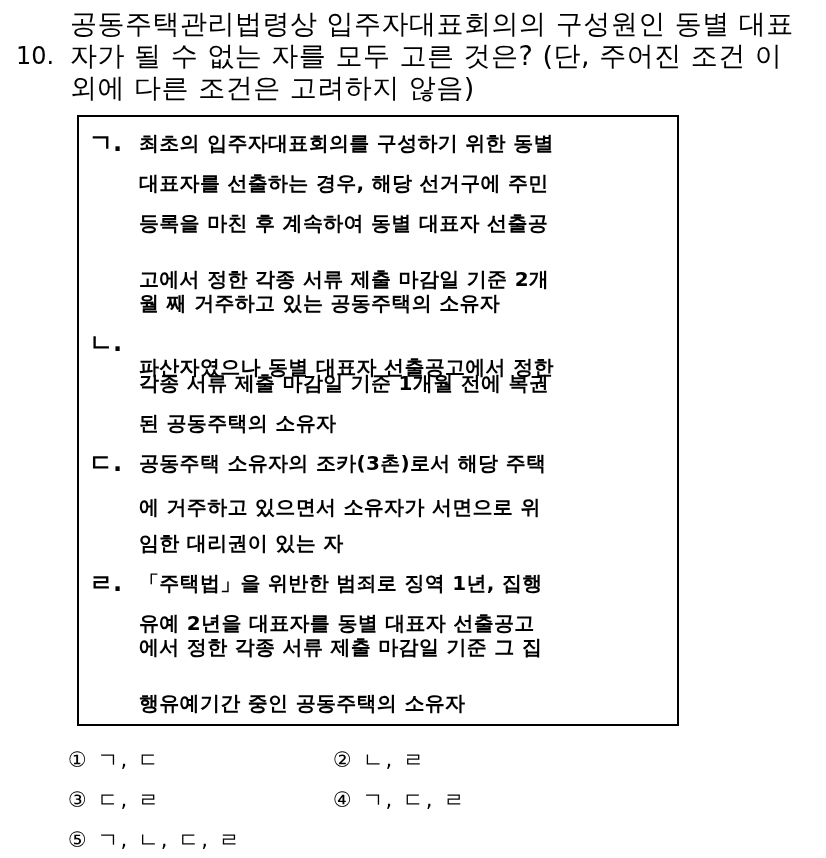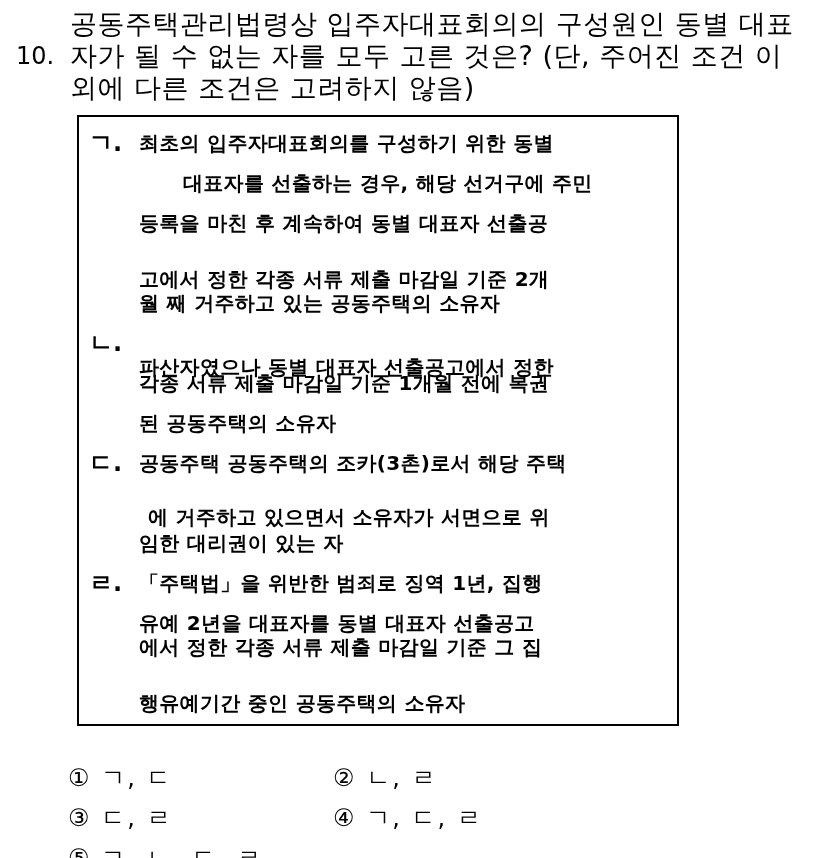--- a/index.html
+++ b/index.html
@@ -5,54 +5,54 @@
     html, body { margin: 0; padding: 0; background: #ffffff; }
     body { width: 826px; height: 858px; position: relative; overflow: hidden;
            font-family: "DejaVu Sans", sans-serif; color: #000; }
     .qnum { position: absolute; left: 16px; top: 8px; font-size: 24px; line-height: 32px; margin-top: 32px; }
     .qline { position: absolute; left: 70px; font-size: 27px; line-height: 32px; letter-spacing: 0.5px; white-space: nowrap; }
     .box { position: absolute; left: 77px; top: 115px; width: 598px; height: 607px;
            border: 2px solid #000; box-sizing: content-box; }
     .item { position: absolute; left: 0; width: 100%; }
     .marker { position: absolute; left: 10px; font-size: 24px; line-height: 40px; font-weight: bold; }
     .iline { position: absolute; left: 60px; font-size: 20px; line-height: 40px; white-space: nowrap; font-weight: bold; letter-spacing: 0.3px; }
-    .choice { position: absolute; font-size: 24px; line-height: 28px; white-space: nowrap; letter-spacing: 2px; margin-top: 18px; }
+    .choice { position: absolute; font-size: 21px; line-height: 28px; white-space: nowrap; letter-spacing: 2px; }
   </style>
 </head>
 <body>
 
 <div>
   <span class="qnum">10.</span>
   <span class="qline" style="top:8px;">공동주택관리법령상 입주자대표회의의 구성원인 동별 대표</span>
   <span class="qline" style="top:40px;">자가 될 수 없는 자를 모두 고른 것은? (단, 주어진 조건 이</span>
   <span class="qline" style="top:72px;text-align:right;">외에 다른 조건은 고려하지 않음)</span>
 </div>
 
 <div class="box">
 
   <div class="item" style="top:6px;">
     <span class="marker" style="top:0px;">ㄱ.</span>
     <span class="iline" style="top:0px;">최초의 입주자대표회의를 구성하기 위한 동별</span>
-    <span class="iline" style="top:40px;margin-left:44px;">대표자를 선출하는 경우, 해당 선거구에 주민</span>
+    <span class="iline" style="top:40px;">대표자를 선출하는 경우, 해당 선거구에 주민</span>
     <span class="iline" style="top:80px;">등록을 마친 후 계속하여 동별 대표자 선출공</span>
     <span class="iline" style="top:136px;">고에서 정한 각종 서류 제출 마감일 기준 2개</span>
     <span class="iline" style="top:160px;">월 째 거주하고 있는 공동주택의 소유자</span>
   </div>
 
   <div class="item" style="top:206px;">
     <span class="marker" style="top:0px;">ㄴ.</span>
     <span class="iline" style="top:16px;margin-top:8px;">파산자였으나 동별 대표자 선출공고에서 정한</span>
     <span class="iline" style="top:40px;">각종 서류 제출 마감일 기준 1개월 전에 복권</span>
     <span class="iline" style="top:80px;text-align:right;">된 공동주택의 소유자</span>
   </div>
 
   <div class="item" style="top:326px;">
     <span class="marker" style="top:0px;">ㄷ.</span>
-    <span class="iline" style="top:0px;">공동주택 공동주택의 조카(3촌)로서 해당 주택</span>
-    <span class="iline" style="top:54px;margin-left:9px;">에 거주하고 있으면서 소유자가 서면으로 위</span>
+    <span class="iline" style="top:0px;">공동주택 소유자의 조카(3촌)로서 해당 주택</span>
+    <span class="iline" style="top:44px;">에 거주하고 있으면서 소유자가 서면으로 위</span>
     <span class="iline" style="top:80px;">임한 대리권이 있는 자</span>
   </div>
 
   <div class="item" style="top:446px;">
     <span class="marker" style="top:0px;">ㄹ.</span>
     <span class="iline" style="top:0px;">「주택법」을 위반한 범죄로 징역 1년, 집행</span>
     <span class="iline" style="top:40px;">유예 2년을 대표자를 동별 대표자 선출공고</span>
     <span class="iline" style="top:64px;">에서 정한 각종 서류 제출 마감일 기준 그 집</span>
     <span class="iline" style="top:120px;">행유예기간 중인 공동주택의 소유자</span>
   </div>

